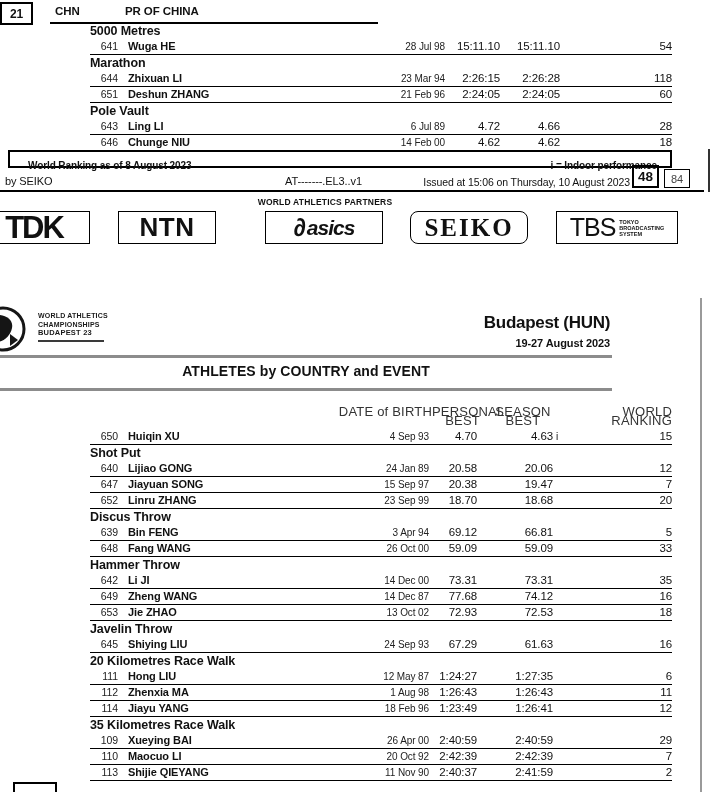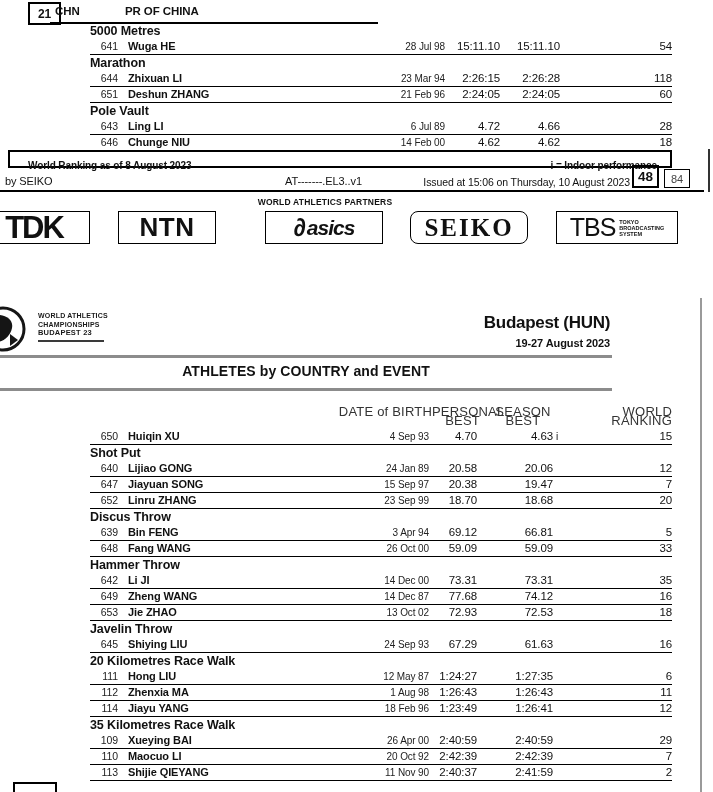--- a/index.html
+++ b/index.html
@@ -5,21 +5,21 @@
   html,body{margin:0;padding:0;}
   body{
     width:713px;height:792px;position:relative;overflow:hidden;
     background:#ffffff;color:#111;
     font-family:"Liberation Sans", sans-serif;
     letter-spacing:-0.1px;
   }
   .abs{position:absolute;}
 
   
-  .rank-box{left:28px;top:2px;width:29px;height:19px;border:2px solid #000;
+  .rank-box{left:0;top:2px;width:29px;height:19px;border:2px solid #000;
     display:flex;align-items:center;justify-content:center;font-weight:bold;font-size:12px;}
   .ccode{left:55px;top:5px;font-weight:bold;font-size:11.5px;}
   .cname{left:125px;top:5px;font-weight:bold;font-size:11.5px;}
   .c-underline{left:50px;top:22px;width:328px;height:2px;background:#000;}
 
   .tbl{position:absolute;left:90px;width:582px;}
   .t1{top:23px;}
   .t2{top:408px;}
   .sec-h{height:16px;display:flex;align-items:flex-end;font-weight:bold;font-size:12.5px;padding-bottom:1px;box-sizing:border-box;}
   .trow{display:flex;align-items:flex-end;height:16px;border-bottom:1.5px solid #000;box-sizing:border-box;padding-bottom:2px;}

